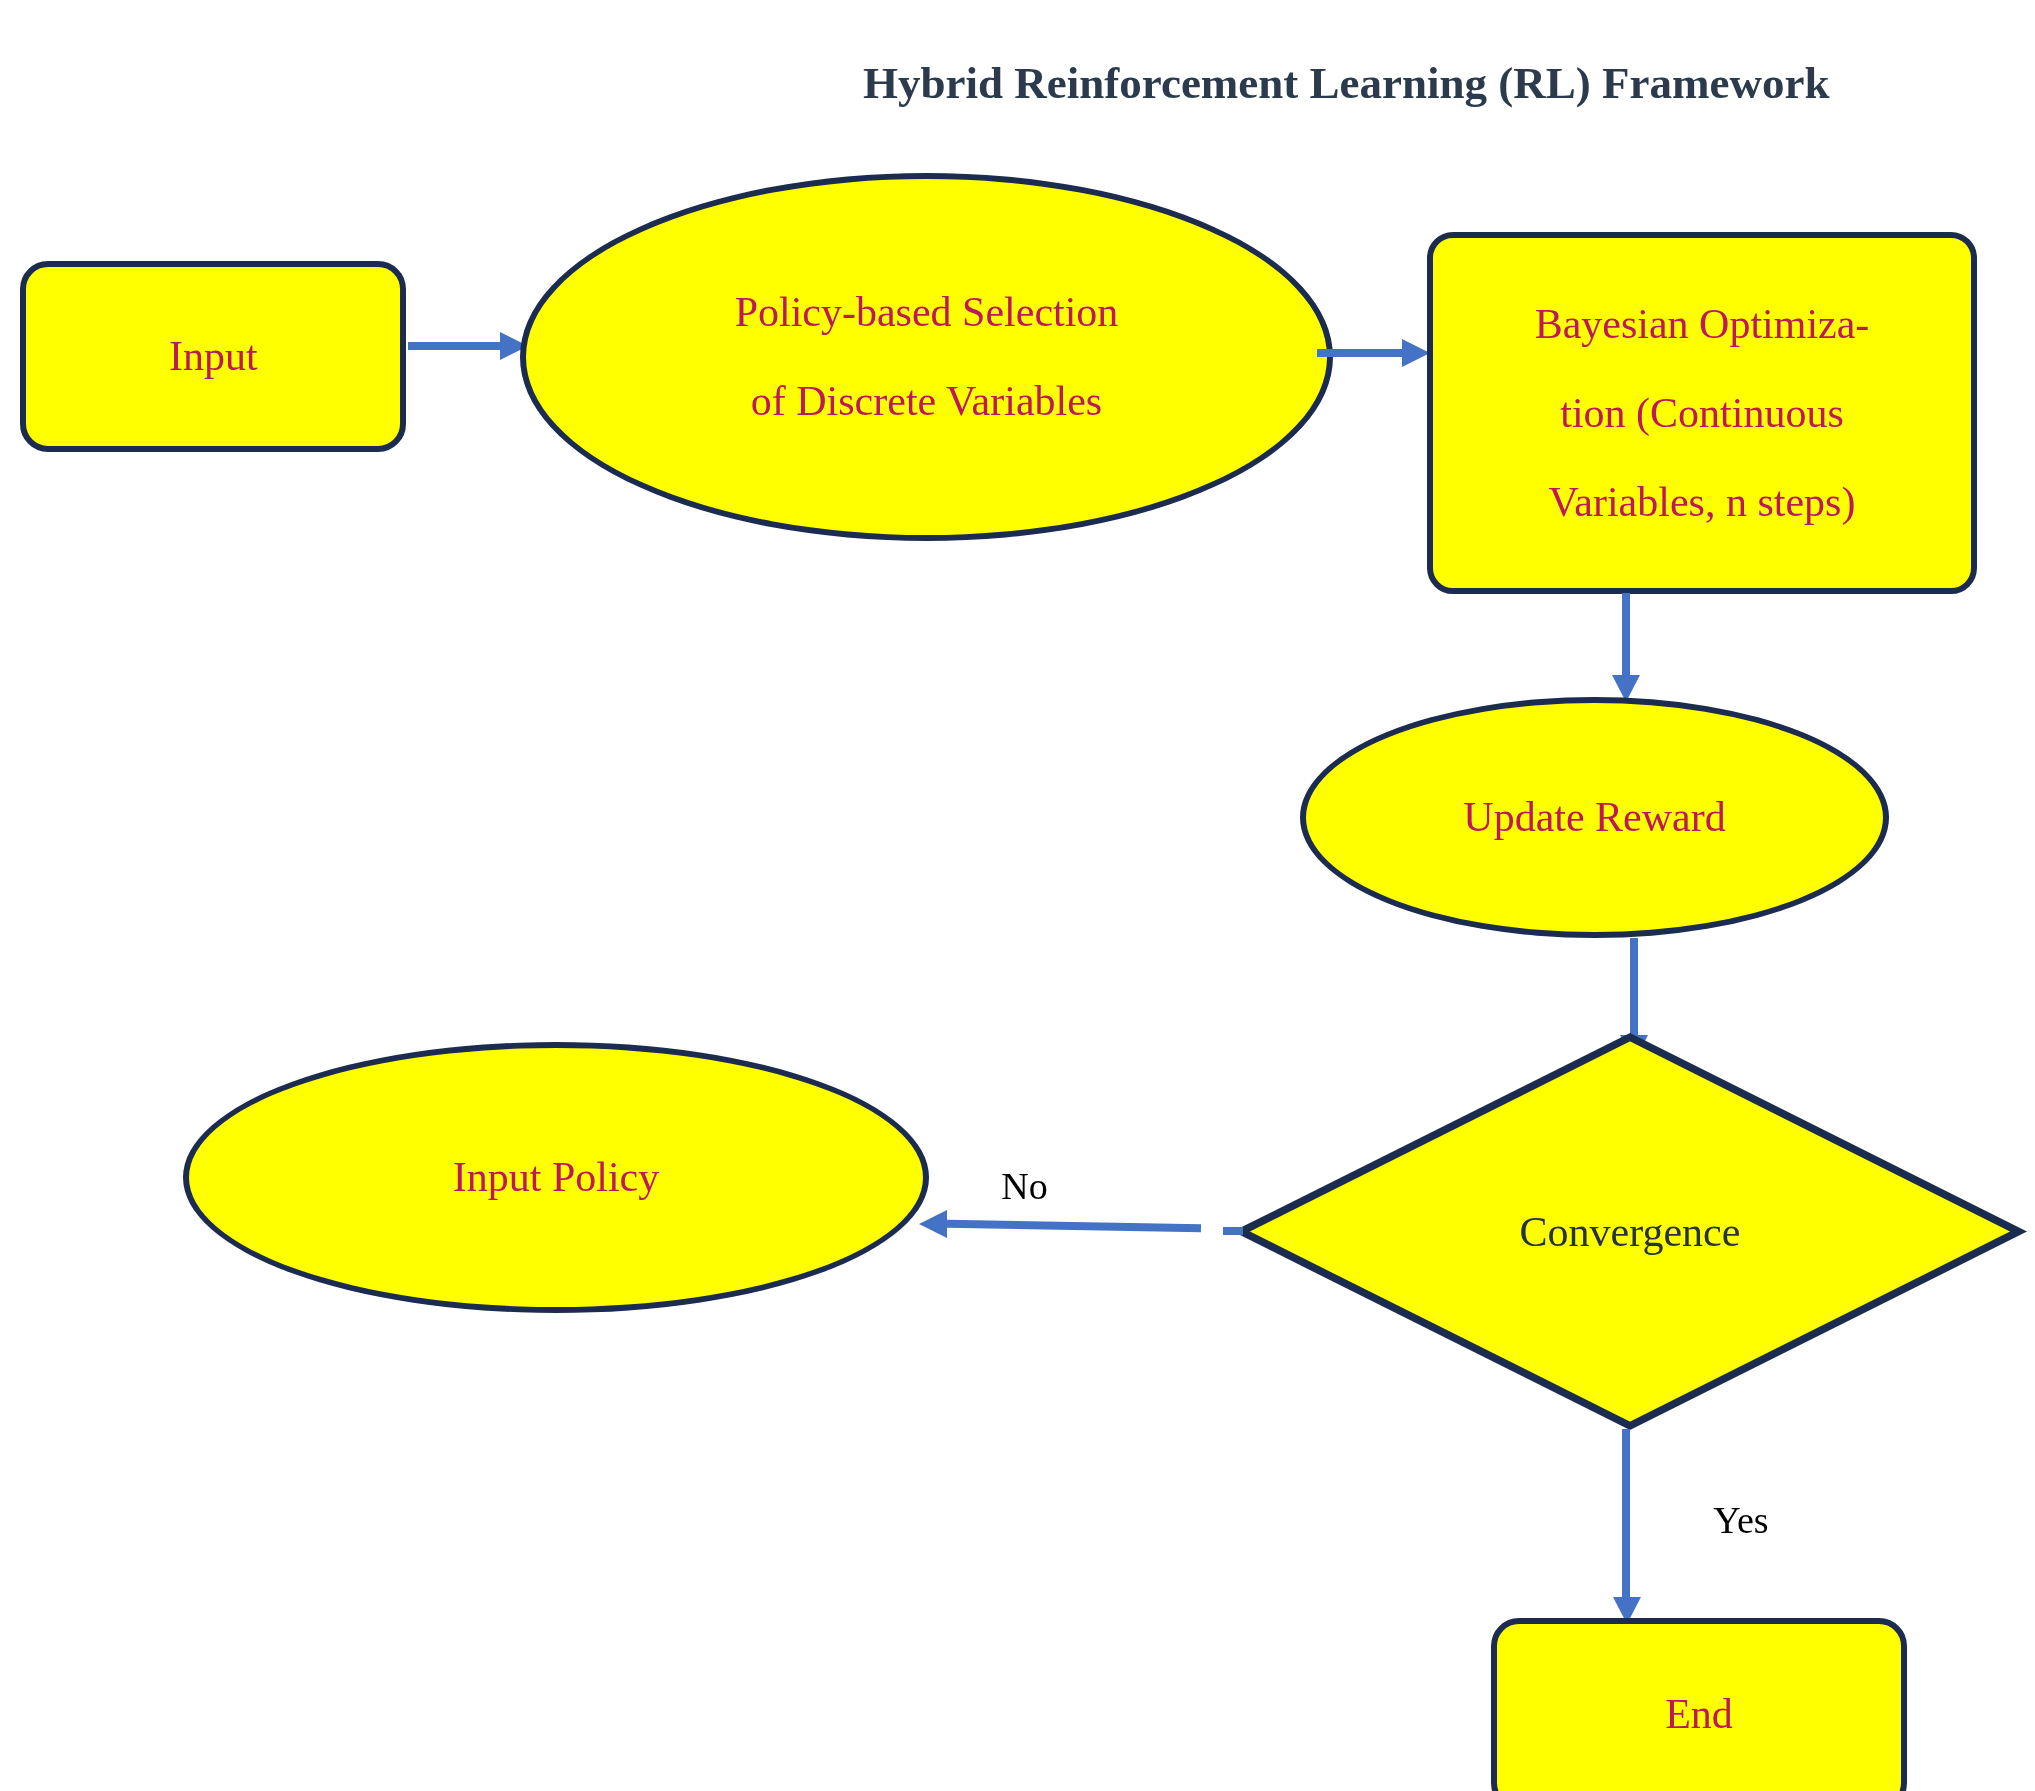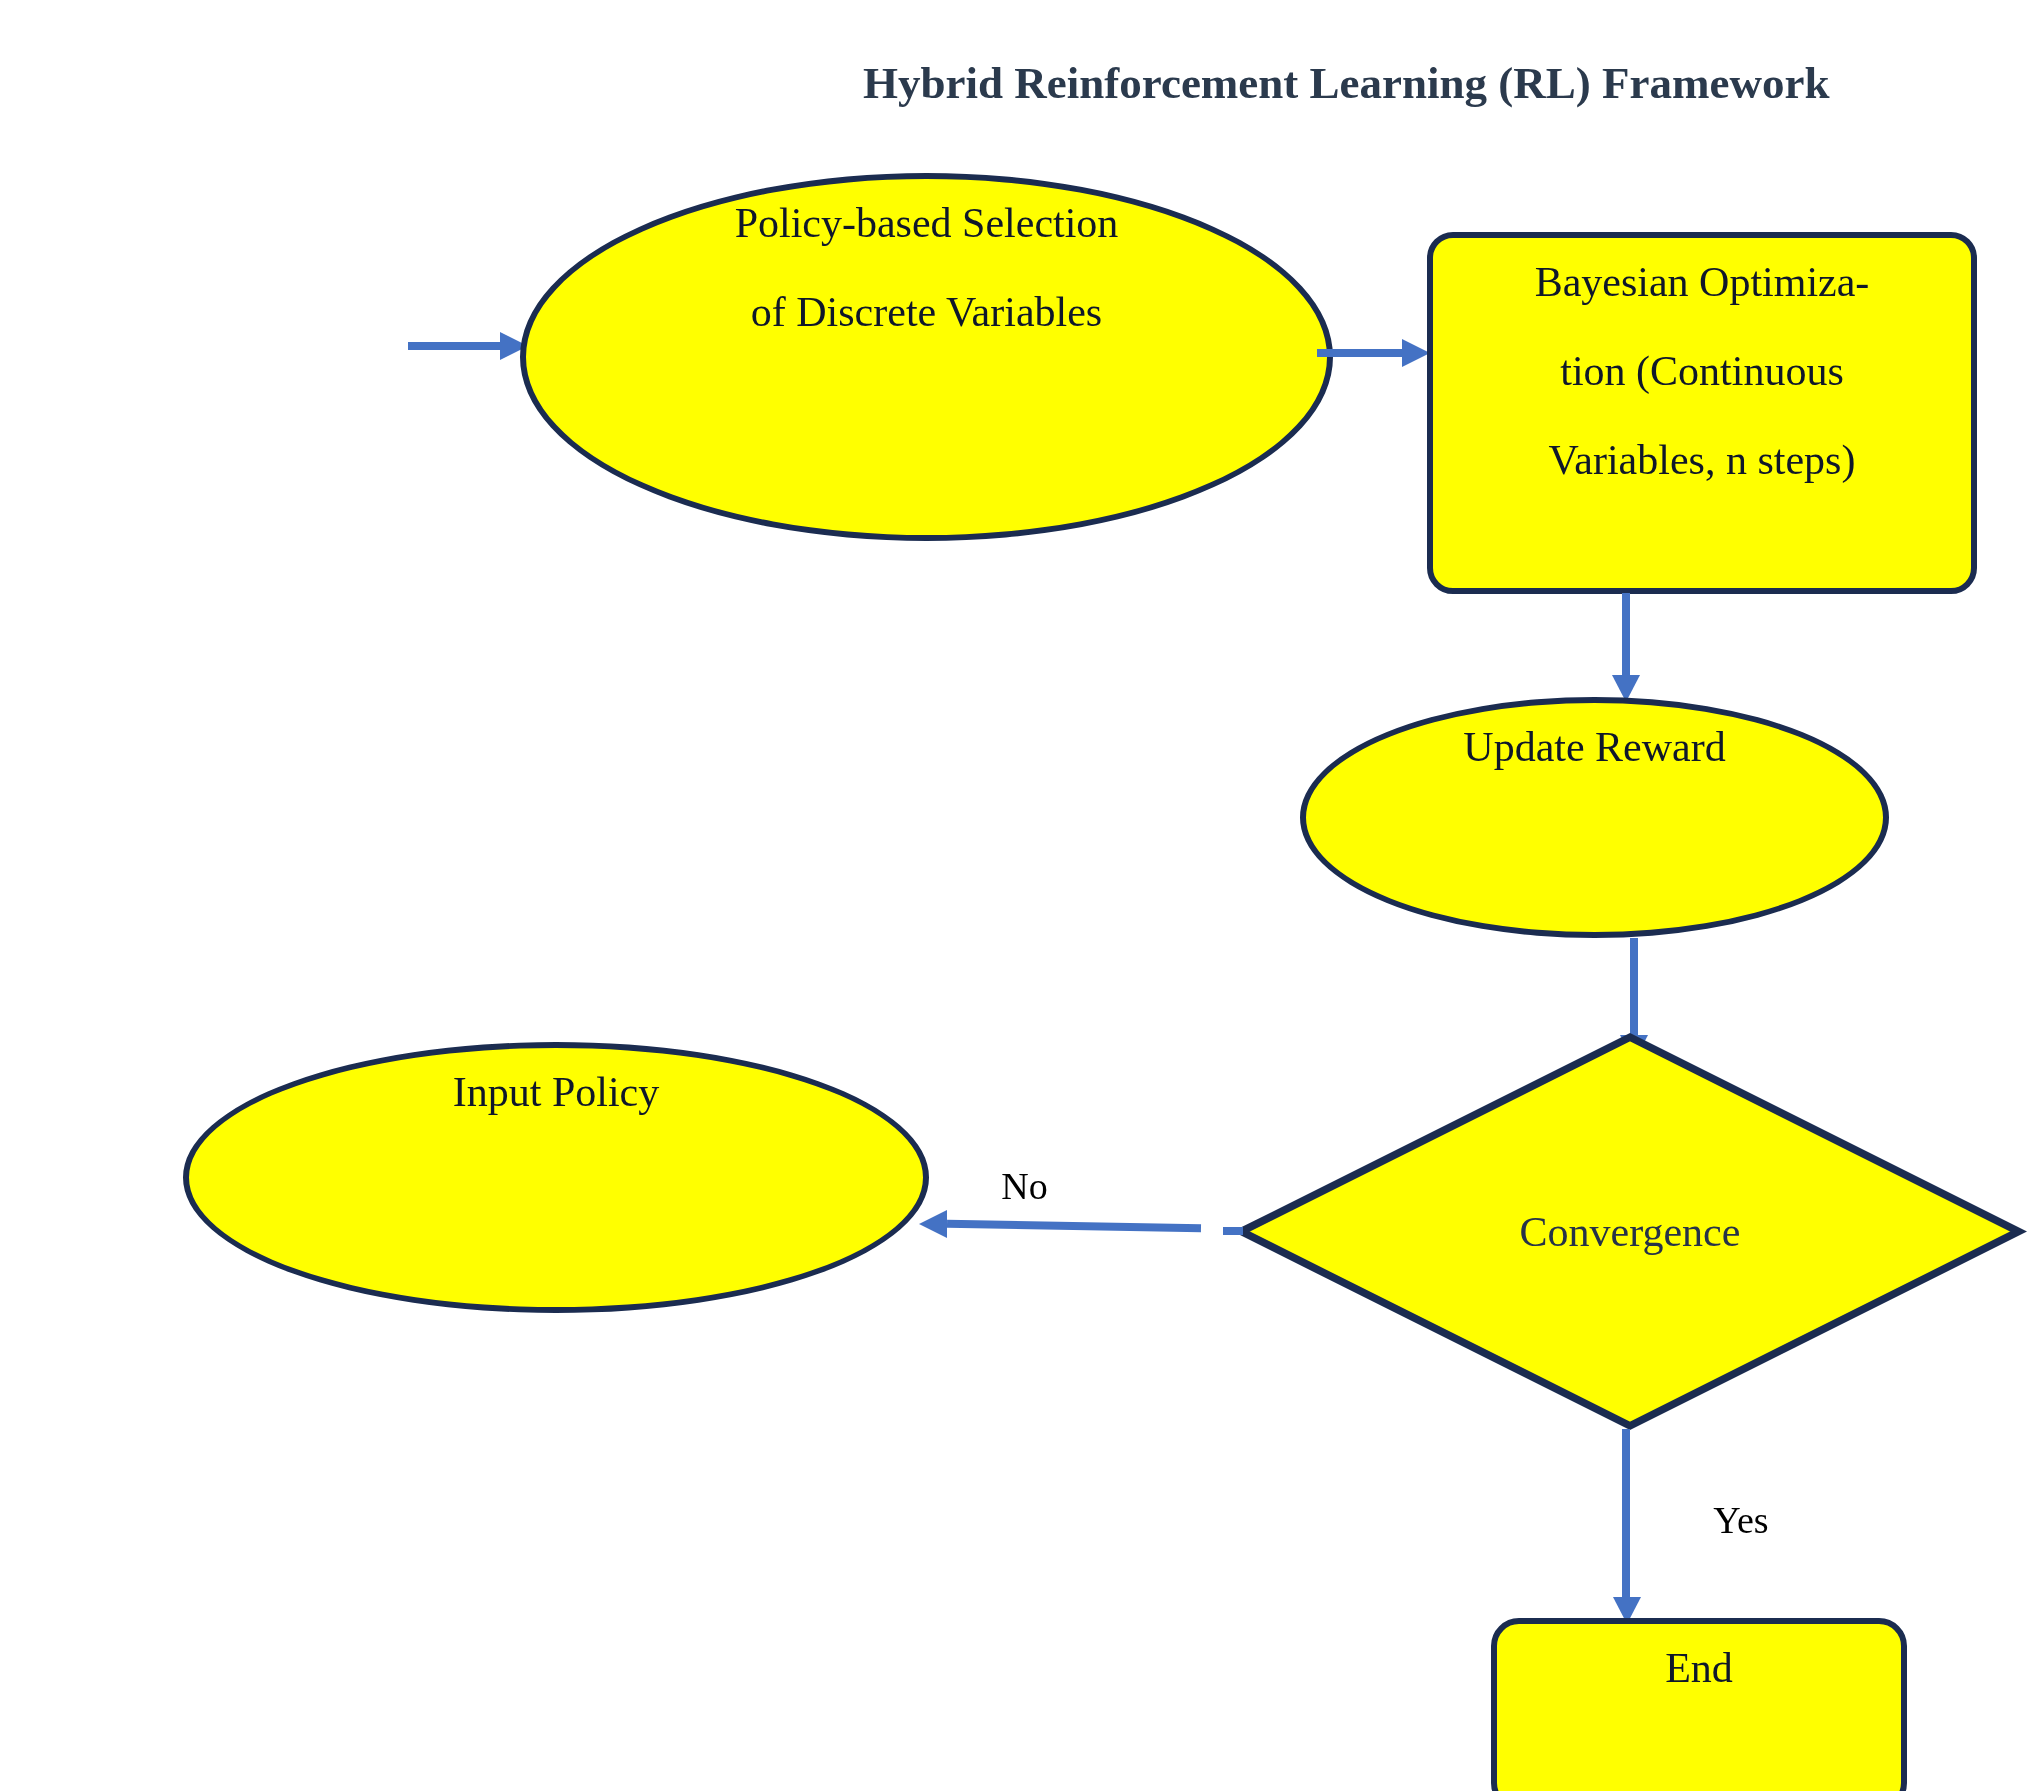--- a/index.html
+++ b/index.html
@@ -7,25 +7,25 @@
     position:relative;
     width:2035px;height:1791px;
     background:#ffffff;
     font-family:"Liberation Serif","DejaVu Serif",serif;
     overflow:hidden;
     margin-top:44px;
   }
   .abs{position:absolute;box-sizing:border-box;}
   
   .node{
-    display:flex;align-items:center;
+    display:flex;align-items:center;justify-content:center;
     flex-direction:column;
     background:#ffff00;
     border:6.4px solid #1b2c50;
-    color:#0f172a;
+    color:#be185d;
     font-size:42px;line-height:89px;
     text-align:center;
   }
   .rounded{border-radius:28px;}
   .rounded-lg{border-radius:26px;}
   .ellipse{border-radius:50%;}
   .node-text{white-space:nowrap;}
   
   .diamond-text{
     display:flex;align-items:center;justify-content:center;
@@ -46,20 +46,23 @@
     color:#2b3a4d;font-size:45px;font-weight:bold;white-space:nowrap;
   }
 </style>
 </head>
 <body>
 
 <div class="canvas">
 
   <div class="abs title" style="left:863px;top:13px;">Hybrid Reinforcement Learning (RL) Framework</div>
 
+  <div class="abs node rounded" style="left:20.4px;top:217px;width:386px;height:191px;">
+    <div class="node-text">Input</div>
+  </div>
 
   <div class="abs shaft" style="left:408px;top:298px;width:93px;height:8.2px;"></div>
   <div class="abs head head-right" style="left:500px;top:288px;"></div>
 
   <div class="abs node ellipse" style="left:520px;top:129px;width:813px;height:368px;">
     <div class="node-text">Policy-based Selection</div>
     <div class="node-text">of Discrete Variables</div>
   </div>
 
   <div class="abs shaft" style="left:1317px;top:305px;width:86px;height:8.2px;"></div>

